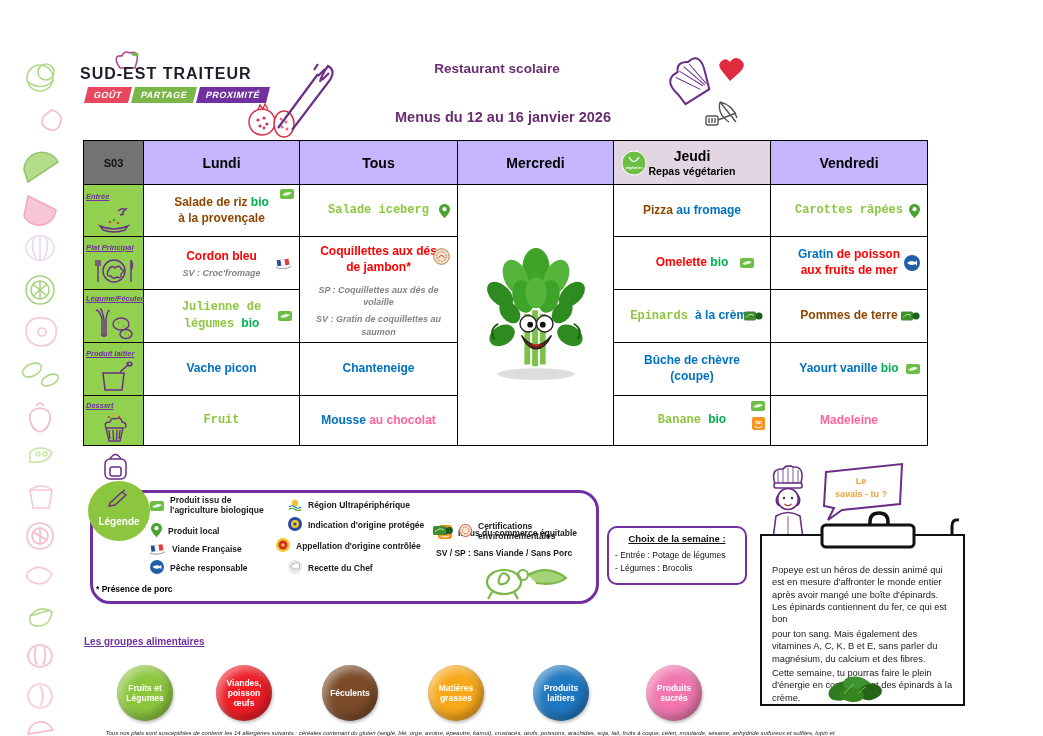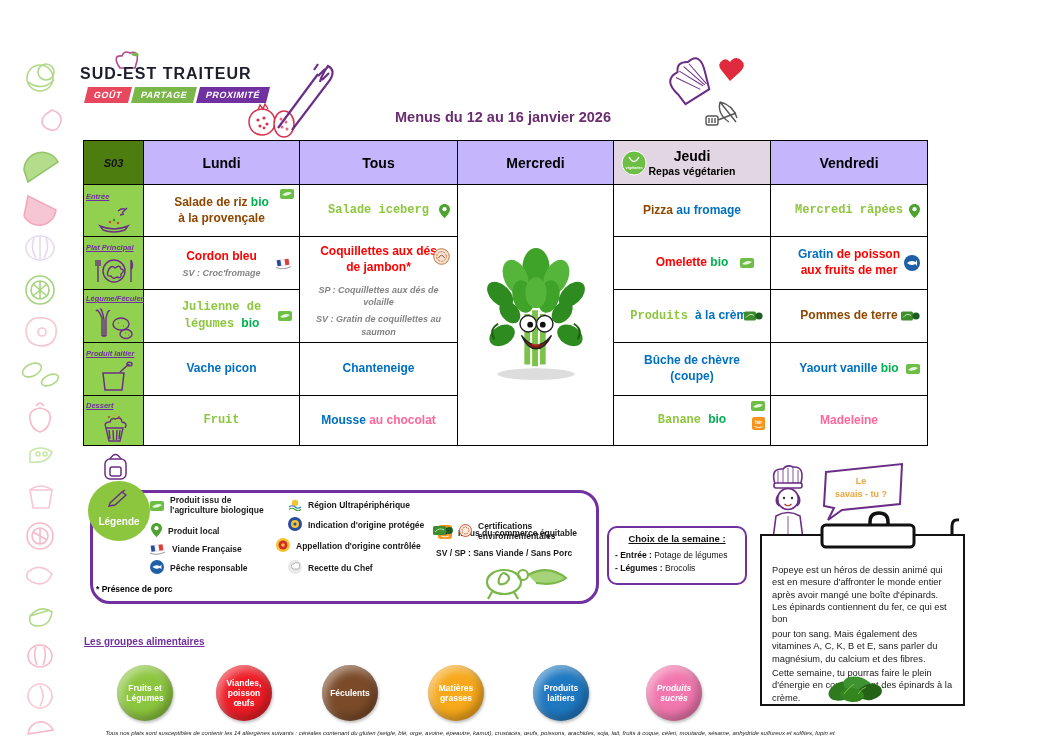--- a/index.html
+++ b/index.html
@@ -16,21 +16,21 @@
   .title2{left:378px;top:89px;width:250px;text-align:center;font-size:14.5px;font-weight:bold;color:#6b2d71;}
 
   
   .menu-table{left:83px;top:120px;display:grid;
      grid-template-columns:60px 156px 158px 156px 157px 157px;
      grid-template-rows:44px 52px 53px 53px 53px 50px;
      border-top:1.6px solid #000;border-left:1.6px solid #000;}
   .cell{border-right:1.6px solid #000;border-bottom:1.6px solid #000;background:#fff;position:relative;
         display:flex;align-items:center;justify-content:center;text-align:center;}
   .hdr{background:#c4b5fd;font-weight:bold;font-size:14px;color:#000;}
-  .hdr-s03{background:#4d7c0f;font-weight:bold;font-size:11px;font-style:italic;}
+  .hdr-s03{background:#737373;font-weight:bold;font-size:11px;}
   .hdr-jeudi{background:#e3d6e3;flex-direction:column;line-height:1.15;}
   .hdr-jeudi .sub-day{font-size:10.5px;font-weight:bold;}
   .veg-badge{position:absolute;left:7px;top:9px;}
   .lbl{background:#92d050;flex-direction:column;justify-content:flex-end;align-items:flex-start;padding:2px 2px;}
   .lbl .lt{color:#7030a0;font-weight:bold;font-style:italic;text-decoration:underline;font-size:7.5px;white-space:nowrap;}
   .lbl svg{align-self:center;margin-top:3px;}
   .mtxt{font-weight:bold;font-size:12px;line-height:1.3;padding:2px 14px;}
   .sub{font-weight:bold;font-style:italic;color:#848484;font-size:9px;line-height:1.35;padding:0 10px;}
   .col-start{justify-content:flex-start;flex-direction:column;padding-top:7px;gap:9px;}
   .tx-brown{color:#8f4700;} .tx-lg{color:#8dc63f;font-family:Liberation Mono, monospace;} .tx-g{color:#00b050;} .tx-b{color:#0070c0;}
@@ -46,34 +46,34 @@
   .legend-circle{left:88px;top:461px;width:62px;height:60px;border-radius:50%;background:#8cc63e;
      display:flex;align-items:flex-end;justify-content:center;color:#fff;font-weight:bold;font-size:10px;padding-bottom:14px;box-sizing:border-box;z-index:3;}
   .leg-item{display:flex;align-items:center;gap:6px;}
   .leg-txt{font-size:8.5px;font-weight:bold;color:#1a1a1a;line-height:1.15;}
   .leg-foot{left:96px;top:564px;font-size:8.5px;font-weight:bold;color:#000;z-index:4;}
 
   
   .choix-box{left:607px;top:506px;width:140px;height:59px;border:2.5px solid #7030a0;border-radius:10px;background:#fff;padding:5px 6px;box-sizing:border-box;}
   .choix-title{font-size:9.5px;font-weight:bold;text-decoration:underline;text-align:center;margin-bottom:5px;}
   .choix-line{font-size:8.5px;line-height:1.5;}
-  .choix-line b{font-weight:bold;}
+  .choix-line b{font-weight:normal;}
 
   
   .bubble-text{left:826px;top:455px;width:70px;text-align:center;color:#e8a33d;font-weight:bold;font-size:9px;line-height:1.4;z-index:3;}
   .board{left:760px;top:514px;width:205px;height:172px;border:2.5px solid #121212;background:#fff;box-sizing:border-box;padding:28px 10px 6px 10px;}
   .board p{margin:0 0 2px 0;font-size:9.3px;line-height:1.33;color:#1a1a1a;}
 
   
   .groups-title{left:84px;top:616px;font-size:10px;font-weight:bold;color:#7030a0;text-decoration:underline;}
   .grp{width:56px;height:56px;border-radius:50%;display:flex;align-items:center;justify-content:center;text-align:center;
        color:#fff;font-weight:bold;font-size:8.5px;line-height:1.2;padding:4px;box-sizing:border-box;
        box-shadow:inset -4px -5px 8px rgba(0,0,0,.28), inset 4px 5px 8px rgba(255,255,255,.45), 1px 2px 3px rgba(0,0,0,.25);}
   .g1{background:#8cc63e;} .g2{background:#ee1c25;} .g3{background:#7b4b29;}
-  .g4{background:#f7a81b;} .g5{background:#1f78c1;} .g6{background:#f177ae;font-style:italic;}
+  .g4{background:#f7a81b;} .g5{background:#1f78c1;} .g6{background:#f177ae;}
   .allergens{left:90px;top:710px;width:760px;text-align:center;font-size:6px;font-style:italic;color:#222;}
 </style>
 </head>
 <body>
 
 <div id="page">
 
   <svg class="abs" style="left:0;top:0" width="82" height="736">
     <g fill="none" stroke-width="1.6" opacity=".8">
       <g stroke="#9ccf6b">
@@ -170,20 +170,21 @@
       </g>
   </svg>
   <svg class="abs" style="left:266px;top:38px" width="76" height="78">
     <g stroke="#6b2e86" stroke-width="2.2" fill="none">
       <path d="M12 70 L52 16"></path>
         <path d="M48 12 l4 -6 M52 18 l7 -7 M56 22 l7 -7"></path>
       <path d="M26 72 L64 22 q6 -10 -2 -14 q-6 8 -8 16"></path>
     </g>
   </svg>
 
+  <div class="abs title1">Restaurant scolaire</div>
   <div class="abs title2">Menus du 12 au 16 janvier 2026</div>
 
   <svg class="abs" style="left:664px;top:32px" width="86" height="82">
     <g transform="rotate(-28 30 34)">
       <path d="M12 34 Q5 14 22 14 Q26 4 36 10 Q52 6 46 28 L42 44 L14 46 Z" fill="#fff" stroke="#6b2e86" stroke-width="2"></path>
       <path d="M18 18 l16 22 M24 14 l14 24 M30 12 l10 26 M36 12 l6 26" stroke="#6b2e86" stroke-width="1"></path>
     </g>
     <path d="M66 10 q5 -7 11 -2 q6 5 -1 12 l-10 9 -8 -10 q-6 -7 1 -11 q4 -2 7 2z" fill="#e02b3f"></path>
     <g stroke="#555" stroke-width="1.4" fill="none">
       <path d="M56 50 l16 20 M56 50 q-3 12 9 20 M56 50 q13 3 17 16"></path>
@@ -368,21 +369,21 @@
             <path d="M2 6 Q7 1 12 4 Q7 8 2 6z" fill="#fff" opacity=".85"></path>
           </svg></span>
       <div class="mtxt"><span class="tx-r">Omelette </span><span class="tx-g">bio</span></div>
     </div>
     <div class="cell" style="grid-row:4;grid-column:5">
       <span class="ic ic-r"><svg width="19" height="12">
             <rect x="0" y="1.5" width="12" height="9" rx="1.5" fill="#3e8e2f"></rect>
             <path d="M2 7.5 Q6 2.5 10 5.5" stroke="#bfe49a" fill="none"></path>
             <circle cx="15" cy="6" r="3.6" fill="#1b5e20"></circle>
           </svg></span>
-      <div class="mtxt"><span class="tx-lg">Produits </span><span class="tx-b">à la crème</span></div>
+      <div class="mtxt"><span class="tx-lg">Epinards </span><span class="tx-b">à la crème</span></div>
     </div>
     <div class="cell" style="grid-row:5;grid-column:5">
       <div class="mtxt tx-b"><span>Bûche de chèvre</span><br><span>(coupe)</span></div>
     </div>
     <div class="cell" style="grid-row:6;grid-column:5">
       <span class="ic ic-b1"><svg width="14" height="10">
             <rect width="14" height="10" rx="2" fill="#6cbe45"></rect>
             <path d="M2 6 Q7 1 12 4 Q7 8 2 6z" fill="#fff" opacity=".85"></path>
           </svg></span>
       <span class="ic ic-b2"><svg width="13" height="13">
@@ -391,21 +392,21 @@
             <path d="M2.5 9.5 q4 2.5 8 0" stroke="#fff" stroke-width=".9" fill="none"></path>
           </svg></span>
       <div class="mtxt"><span class="tx-lg">Banane </span><span class="tx-g">bio</span></div>
     </div>
 
     <div class="cell" style="grid-row:2;grid-column:6">
       <span class="ic ic-r"><svg width="11" height="14">
             <path d="M5.5 0C2.4 0 0 2.4 0 5.4 0 9 5.5 14 5.5 14S11 9 11 5.4C11 2.4 8.6 0 5.5 0z" fill="#4da32f"></path>
             <circle cx="5.5" cy="5.2" r="2.1" fill="#fff"></circle>
           </svg></span>
-      <div class="mtxt tx-lg">Mercredi râpées</div>
+      <div class="mtxt tx-lg">Carottes râpées</div>
     </div>
     <div class="cell" style="grid-row:3;grid-column:6">
       <span class="ic ic-r"><svg width="16" height="16">
             <circle cx="8" cy="8" r="8" fill="#1f5fa8"></circle>
             <path d="M3 8 Q7 4.5 11.5 7 L13 5 L13 11 L11.5 9 Q7 11.5 3 8z" fill="#fff"></path>
           </svg></span>
       <div class="mtxt"><span class="tx-b">Gratin</span><span class="tx-r"> de poisson</span><br><span class="tx-r">aux fruits de mer</span></div>
     </div>
     <div class="cell" style="grid-row:4;grid-column:6">
       <span class="ic ic-r"><svg width="19" height="12">

